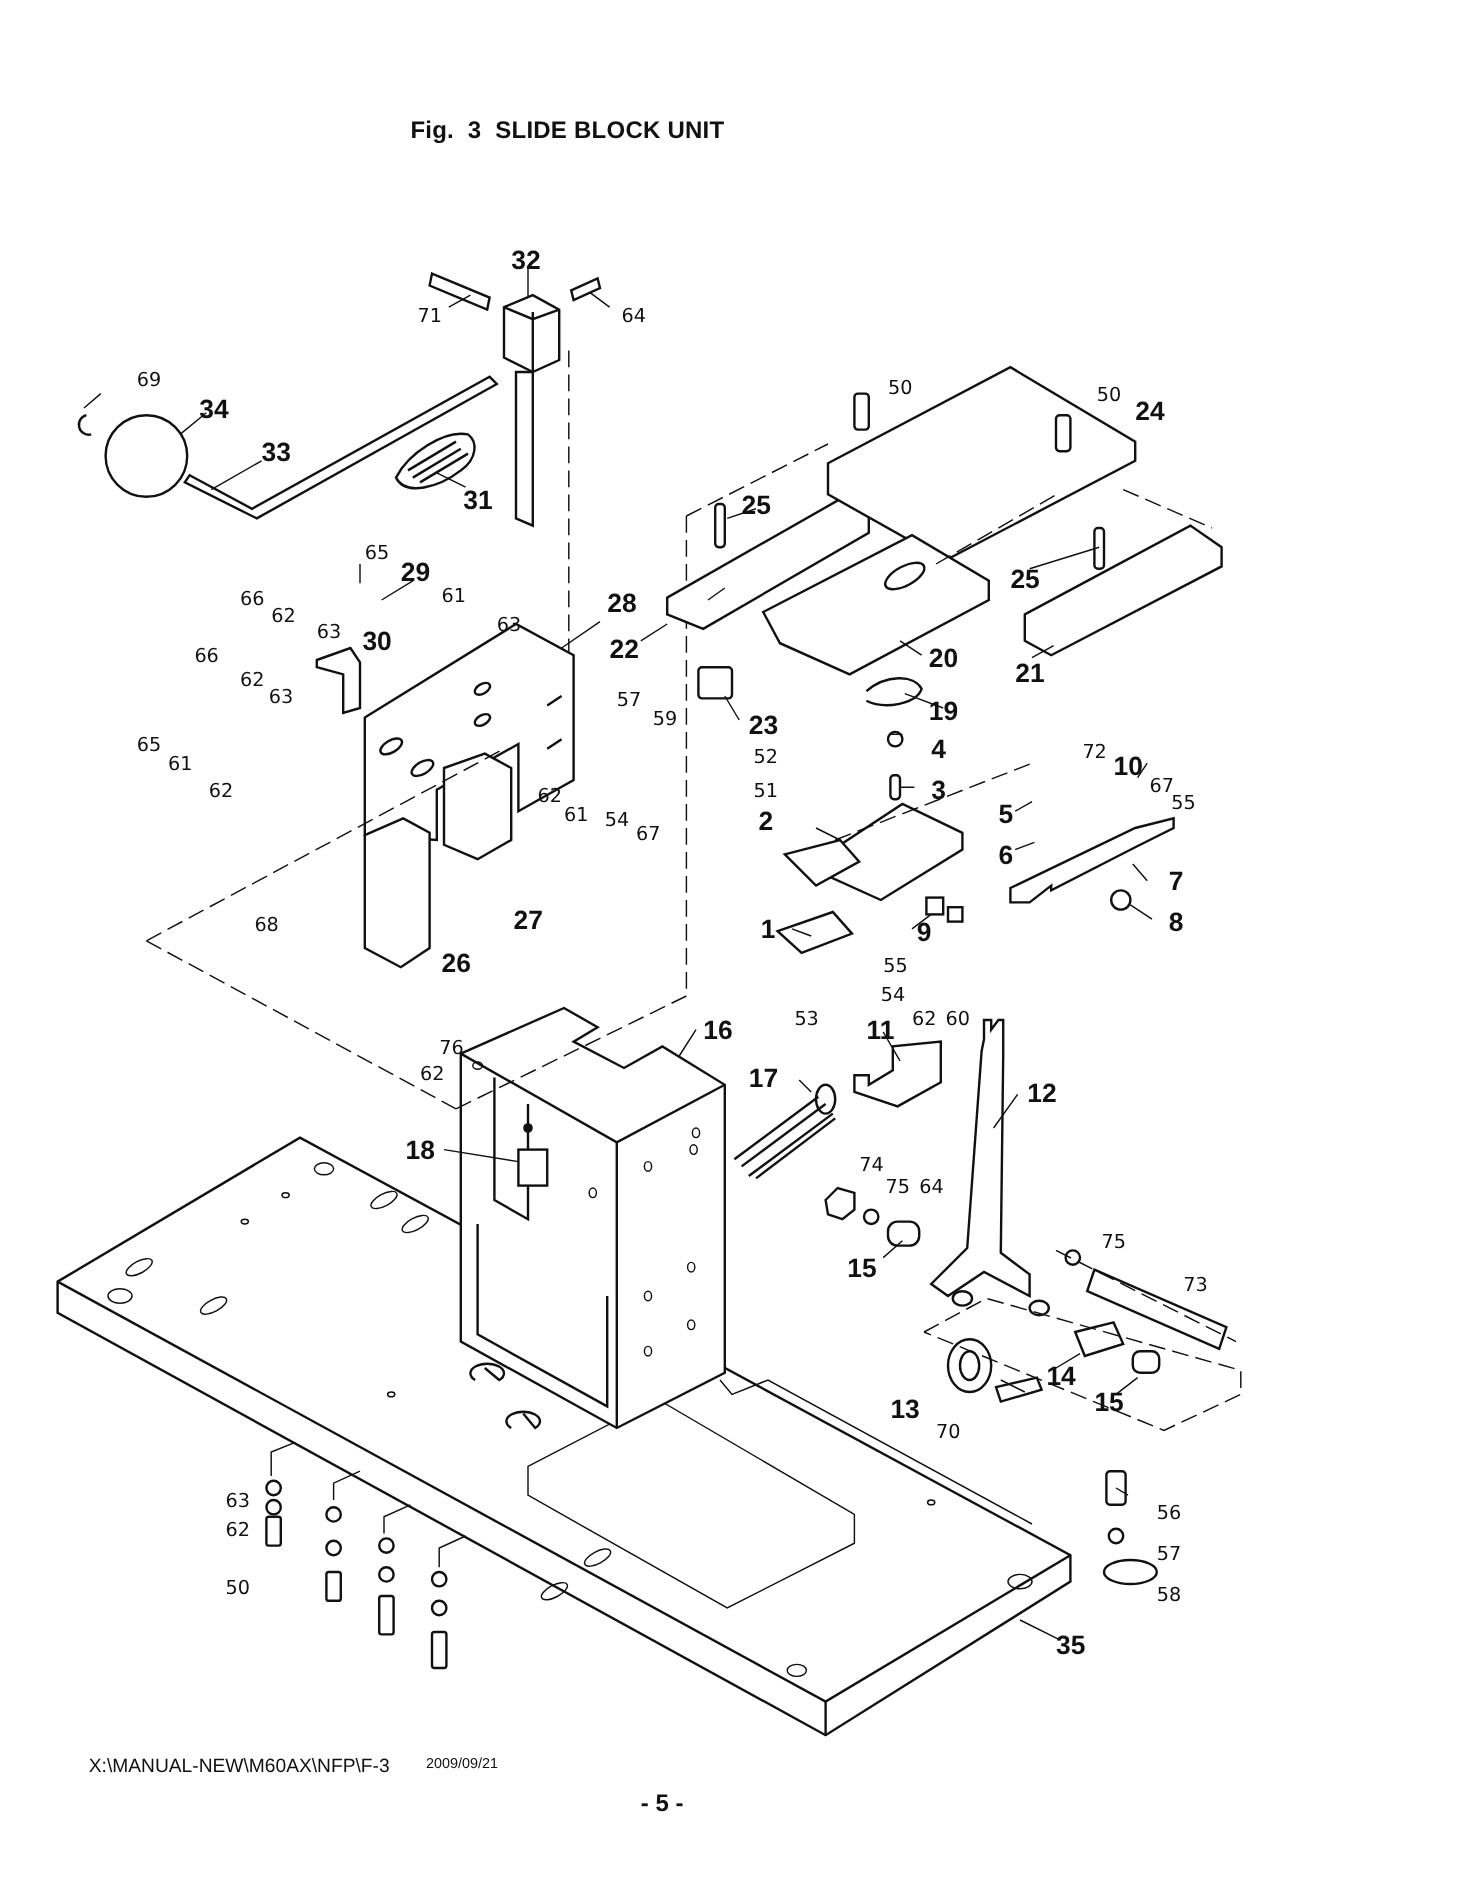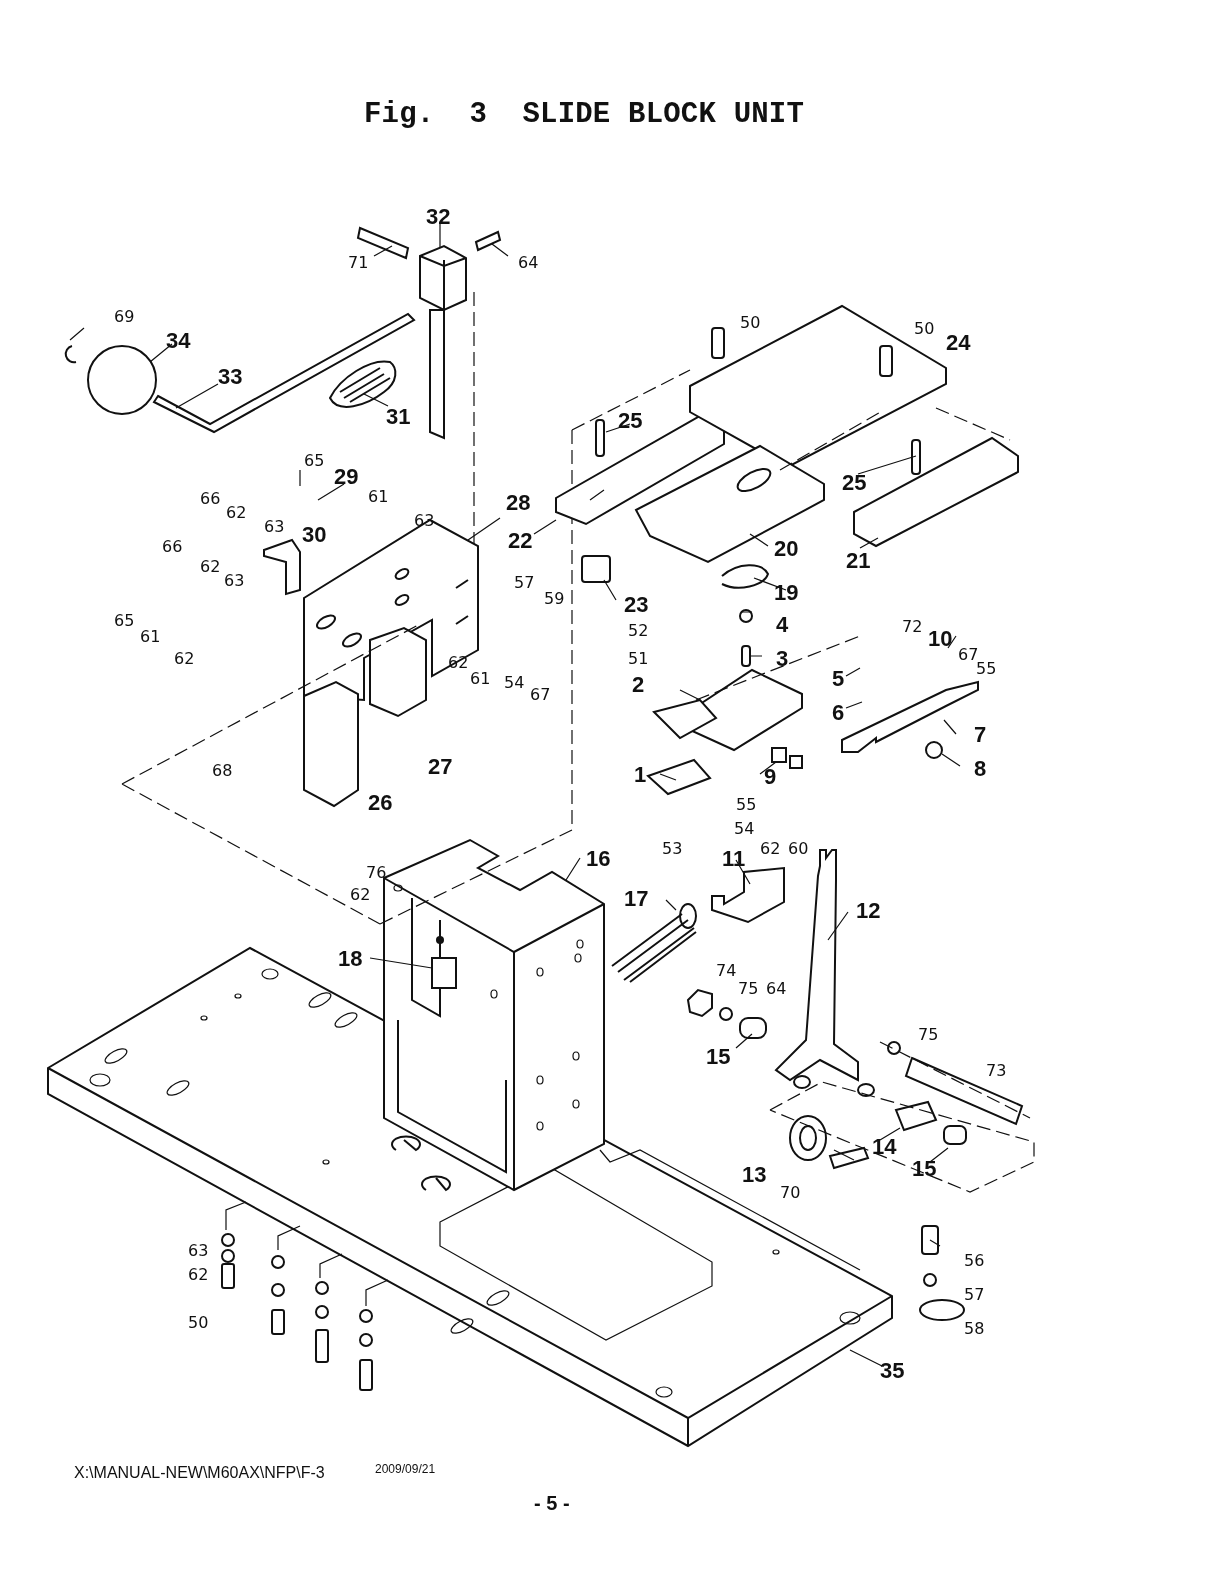--- a/index.html
+++ b/index.html
@@ -1,22 +1,22 @@
 <!DOCTYPE html>
 <html><head>
 <meta charset="utf-8">
 <style>
   html, body { margin: 0; padding: 0; background: #ffffff; }
   body { width: 1224px; height: 1584px; position: relative; overflow: hidden;
          font-family: "Liberation Sans", sans-serif; color: #111; }
-  #title { position: absolute; left: 364px; top: 98px; font-size: 29px; font-weight: bold;
-           letter-spacing: 0.2px; white-space: pre; font-family: Liberation Mono, monospace; }
+  #title { position: absolute; left: 342px; top: 98px; font-size: 20px; font-weight: bold;
+           letter-spacing: 0.2px; white-space: pre; }
   #diagram { position: absolute; left: 0; top: 0; }
   #footer-path { position: absolute; left: 74px; top: 1464px; font-size: 16px; }
-  #footer-date { position: absolute; left: 355px; top: 1462px; font-size: 12px; margin-left: 20px; }
+  #footer-date { position: absolute; left: 355px; top: 1462px; font-size: 12px; }
   #page-num { position: absolute; left: 534px; top: 1492px; font-size: 20px; font-weight: bold; white-space: pre; }
   svg text.lbl { font-family: "Liberation Sans", sans-serif; font-weight: bold; font-size: 22px; fill: #111; }
   svg text.sm  { font-family: "DejaVu Sans", sans-serif; font-size: 16px; fill: #111; }
   .ln { stroke: #111; stroke-width: 2; fill: none; }
   .thin { stroke: #111; stroke-width: 1.2; fill: none; }
   .dash { stroke: #111; stroke-width: 1.2; fill: none; stroke-dasharray: 14 6; }
   .part { stroke: #111; stroke-width: 2; fill: #fff; }
   .blk { fill: #111; }
 </style>
 </head>

